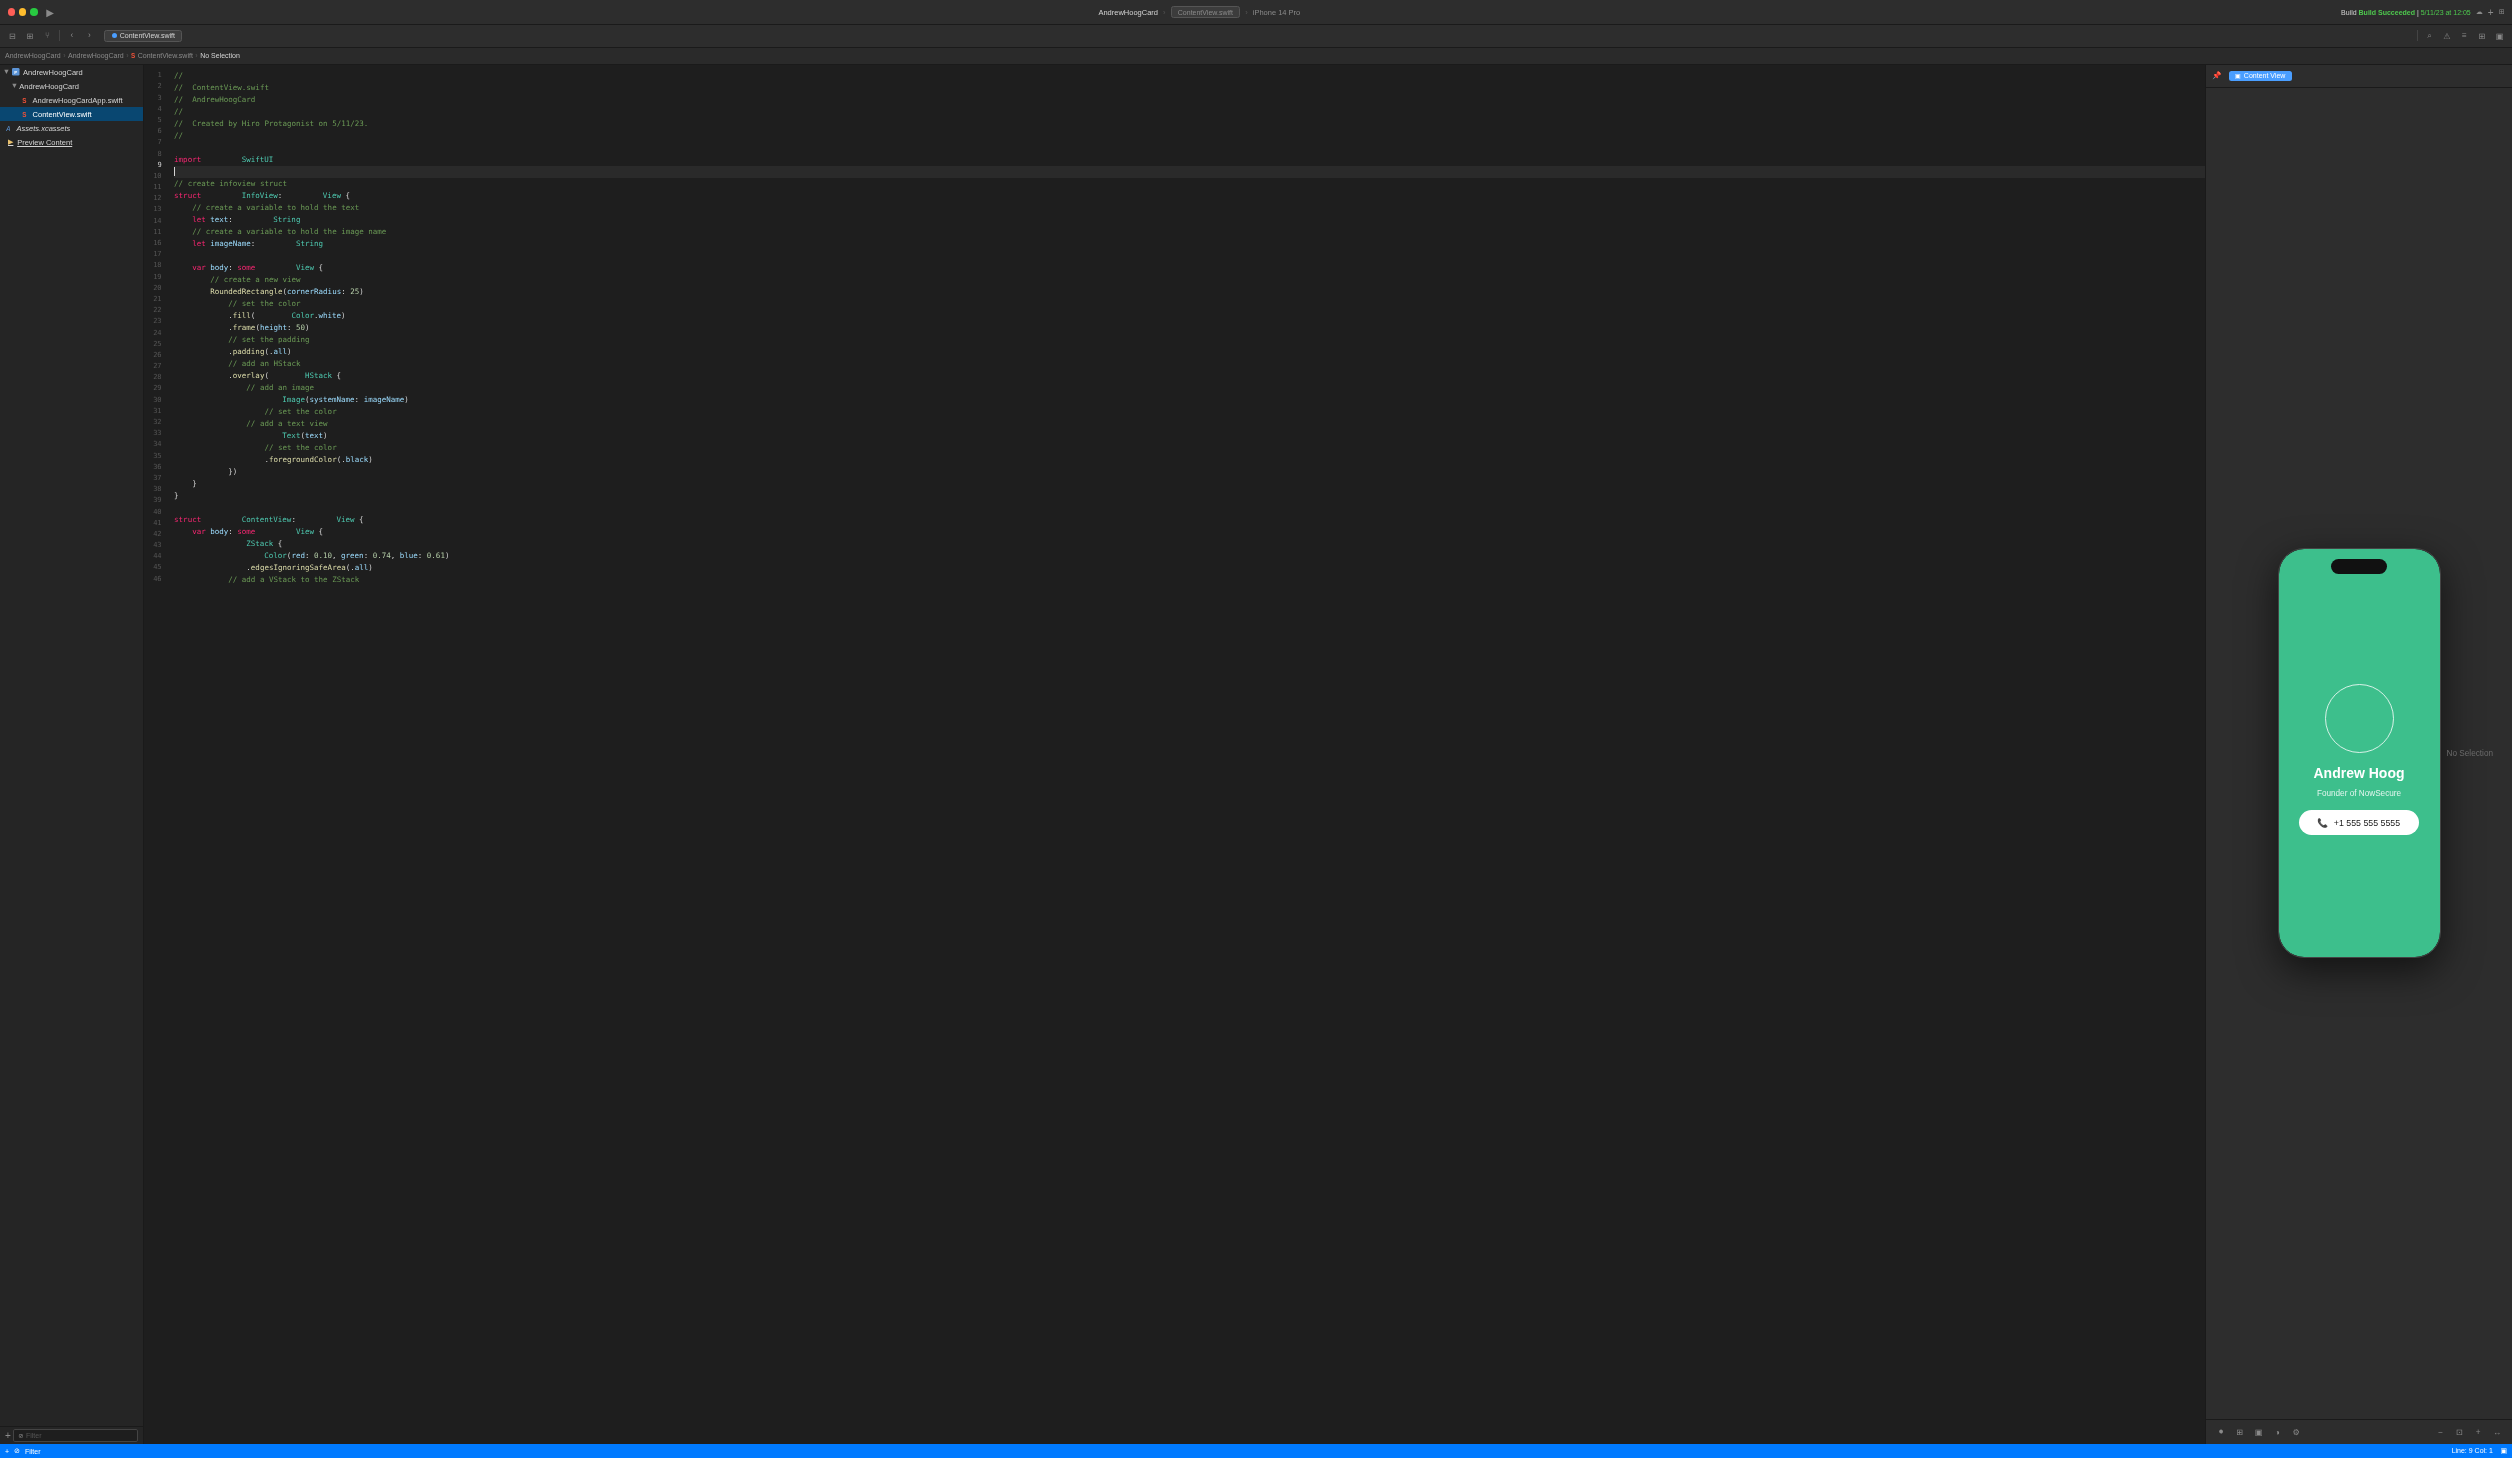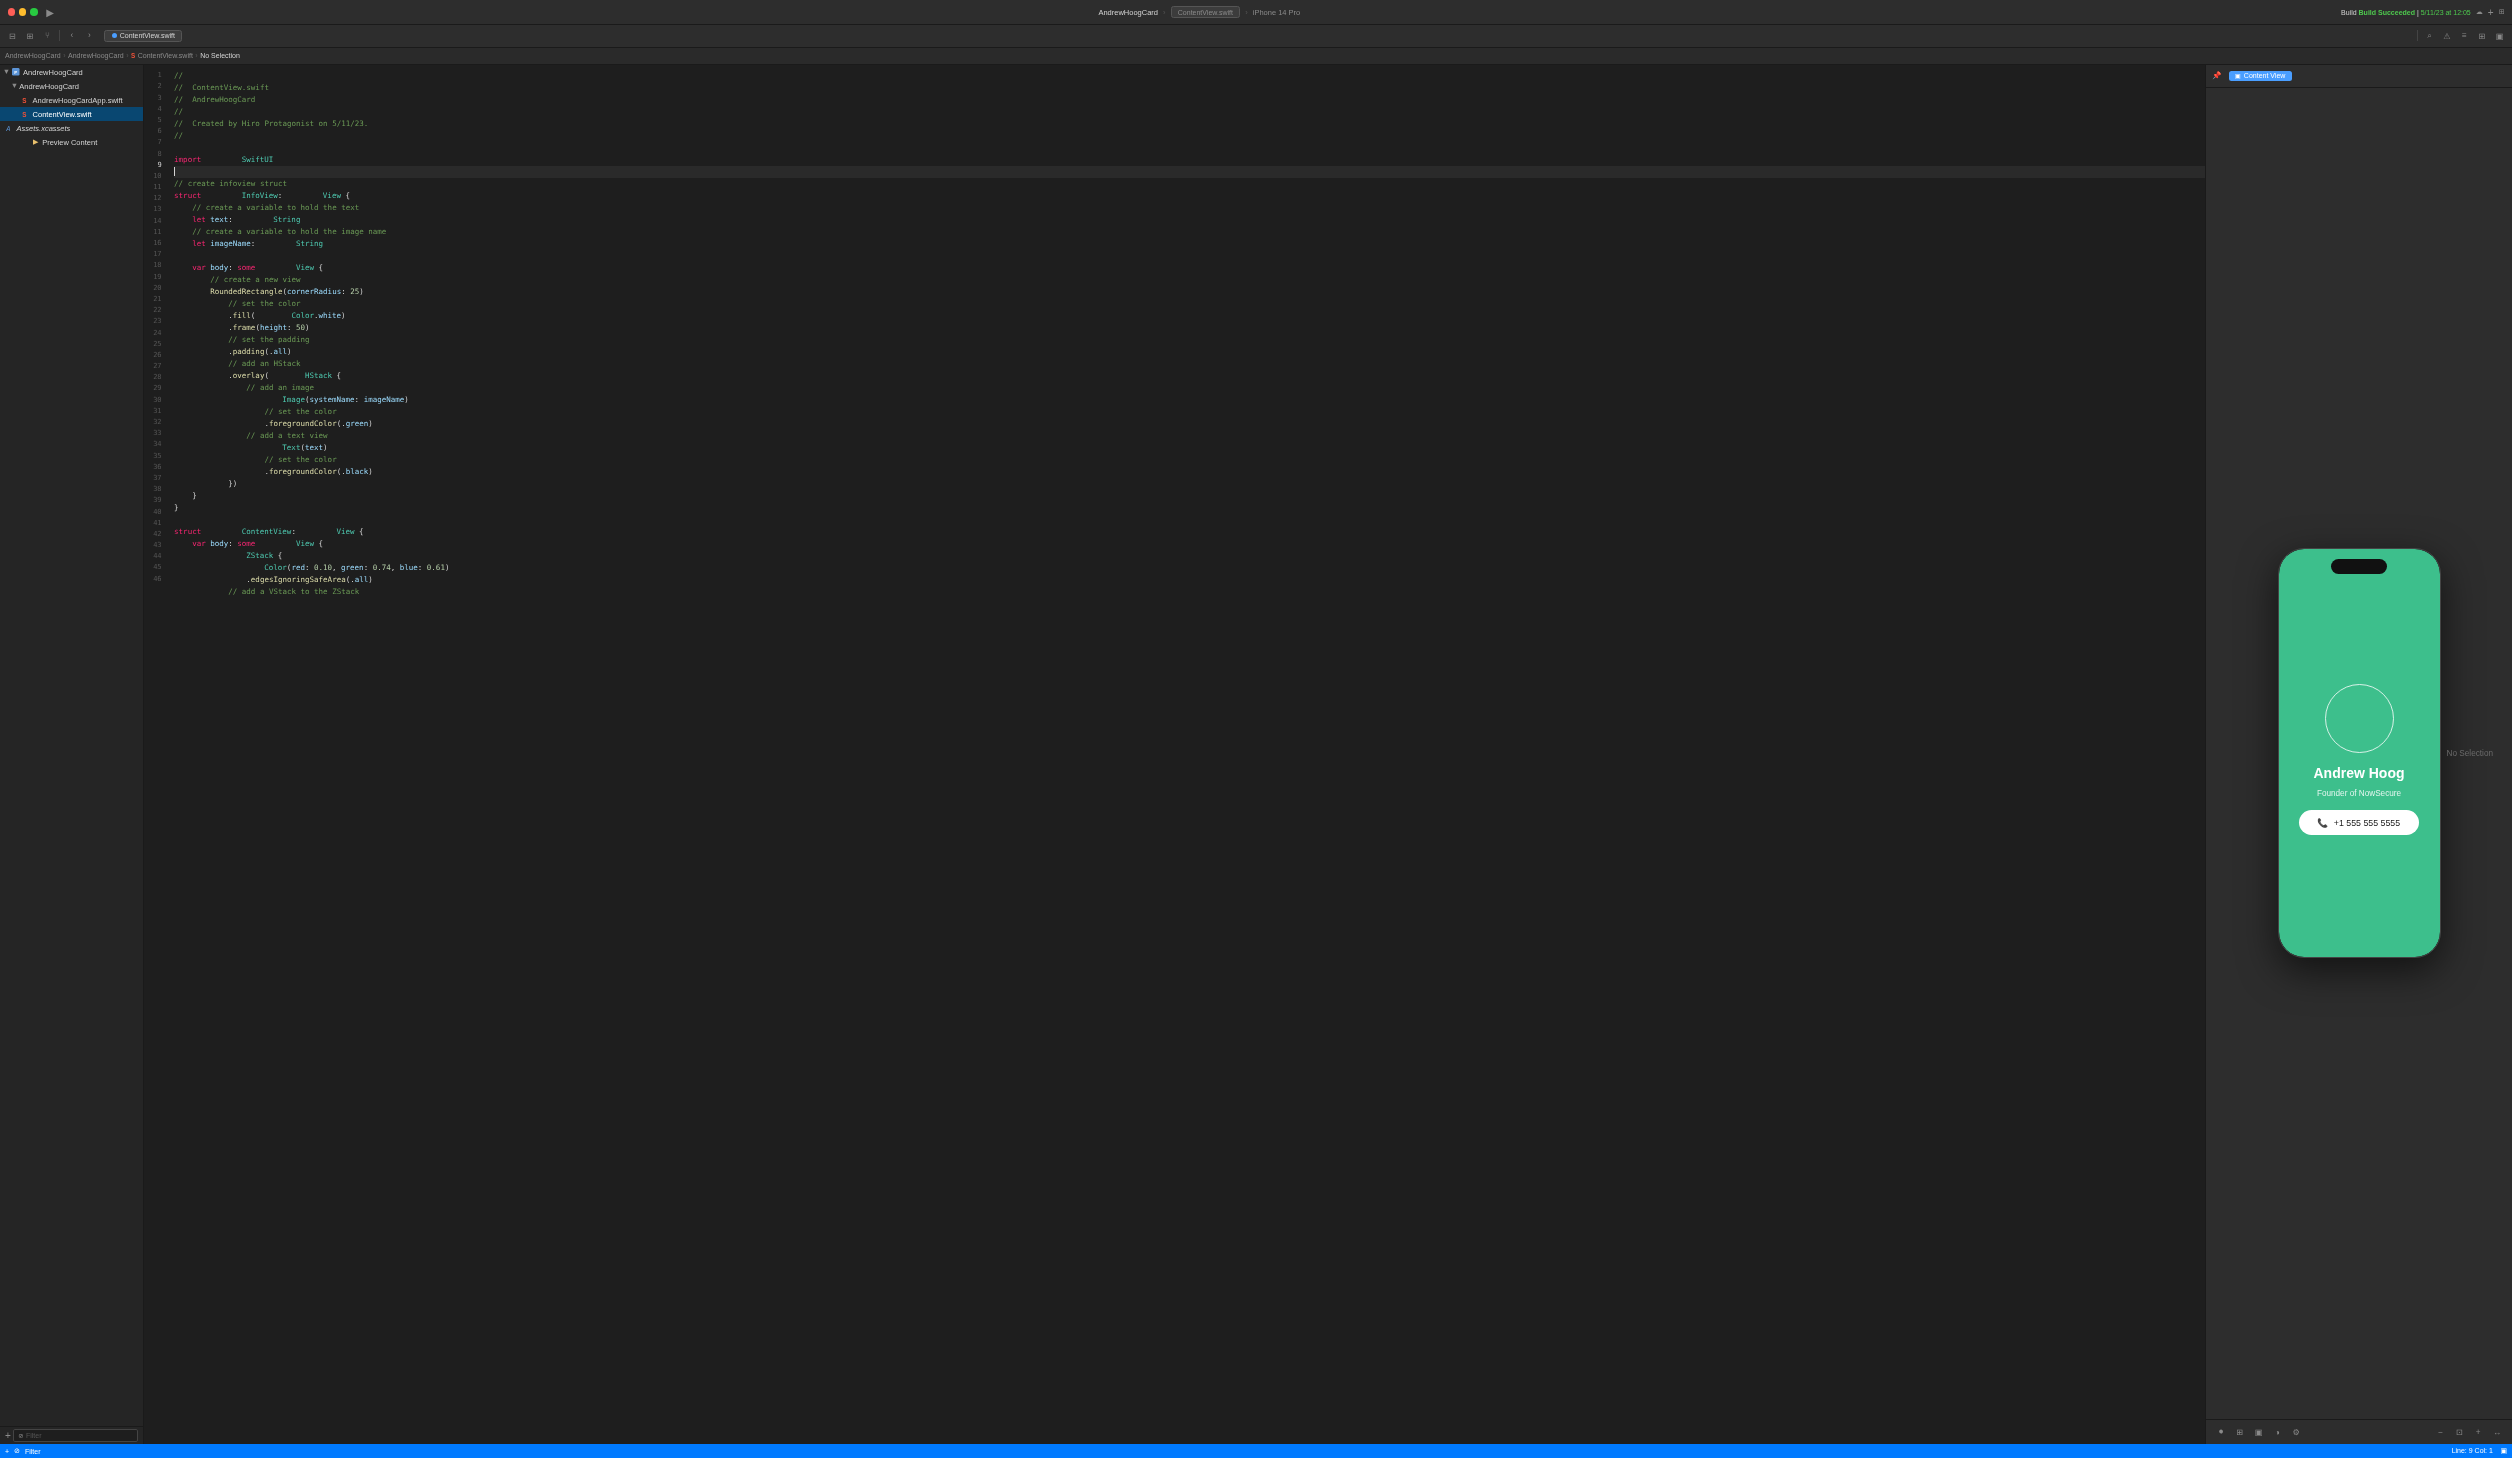--- a/index.html
+++ b/index.html
@@ -180,21 +180,21 @@
       <span>AndrewHoogCardApp.swift</span>
     </div>
     <div class="sidebar-item selected" style="padding-left:20px;">
       <span class="file-icon swift-icon" style="font-weight:700;font-size:6.3px;color:#f05138;">S</span>
       <span>ContentView.swift</span>
     </div>
     <div class="sidebar-item" style="padding-left:4px;font-style:italic;">
       <span class="file-icon xcassets-icon" style="font-size:6.3px;">A</span>
       <span>Assets.xcassets</span>
     </div>
-    <div class="sidebar-item" style="padding-left:33px;">
+    <div class="sidebar-item" style="padding-left:8px;text-decoration:underline;">
       <span class="folder-icon" style="color:#e8c06d;font-size:7px;">▶</span>
       <span>Preview Content</span>
     </div>
     <div style="flex:1;"></div>
     <div class="sidebar-footer">
       <span style="color:#8a8a8a;font-size:10px;cursor:pointer;">+</span>
       <div class="filter-box">
         <span style="color:#8a8a8a;font-size:6.3px;">⊘</span>
         <span style="color:#555;font-size:7px;">Filter</span>
       </div>
@@ -274,21 +274,20 @@
         <div class="code-line"><span class="plain">            </span><span class="comment">// set the color</span></div>
         <div class="code-line"><span class="plain">            .</span><span class="func-call">fill</span><span class="plain">(</span><span class="type">Color</span><span class="plain">.</span><span class="param">white</span><span class="plain">)</span></div>
         <div class="code-line"><span class="plain">            .</span><span class="func-call">frame</span><span class="plain">(</span><span class="param">height</span><span class="plain">: </span><span class="num">50</span><span class="plain">)</span></div>
         <div class="code-line"><span class="plain">            </span><span class="comment">// set the padding</span></div>
         <div class="code-line"><span class="plain">            .</span><span class="func-call">padding</span><span class="plain">(.</span><span class="param">all</span><span class="plain">)</span></div>
         <div class="code-line"><span class="plain">            </span><span class="comment">// add an HStack</span></div>
         <div class="code-line"><span class="plain">            .</span><span class="func-call">overlay</span><span class="plain">(</span><span class="type">HStack</span><span class="plain"> {</span></div>
         <div class="code-line"><span class="plain">                </span><span class="comment">// add an image</span></div>
         <div class="code-line"><span class="plain">                </span><span class="type">Image</span><span class="plain">(</span><span class="param">systemName</span><span class="plain">: </span><span class="param">imageName</span><span class="plain">)</span></div>
         <div class="code-line"><span class="plain">                    </span><span class="comment">// set the color</span></div>
-        <div class="code-line"><span class="plain">                    .</span><span class="func-call">foregroundColor</span><span class="plain">(.</span><span class="param">green</span><span class="plain">)</span></div>
         <div class="code-line"><span class="plain">                </span><span class="comment">// add a text view</span></div>
         <div class="code-line"><span class="plain">                </span><span class="type">Text</span><span class="plain">(</span><span class="param">text</span><span class="plain">)</span></div>
         <div class="code-line"><span class="plain">                    </span><span class="comment">// set the color</span></div>
         <div class="code-line"><span class="plain">                    .</span><span class="func-call">foregroundColor</span><span class="plain">(.</span><span class="param">black</span><span class="plain">)</span></div>
         <div class="code-line"><span class="plain">            })</span></div>
         <div class="code-line"><span class="plain">    }</span></div>
         <div class="code-line"><span class="plain">}</span></div>
         <div class="code-line"> </div>
         <div class="code-line"><span class="kw">struct</span> <span class="type">ContentView</span><span class="plain">: </span><span class="type">View</span><span class="plain"> {</span></div>
         <div class="code-line"><span class="plain">    </span><span class="kw">var</span><span class="plain"> </span><span class="param">body</span><span class="plain">: </span><span class="kw">some</span><span class="plain"> </span><span class="type">View</span><span class="plain"> {</span></div>

